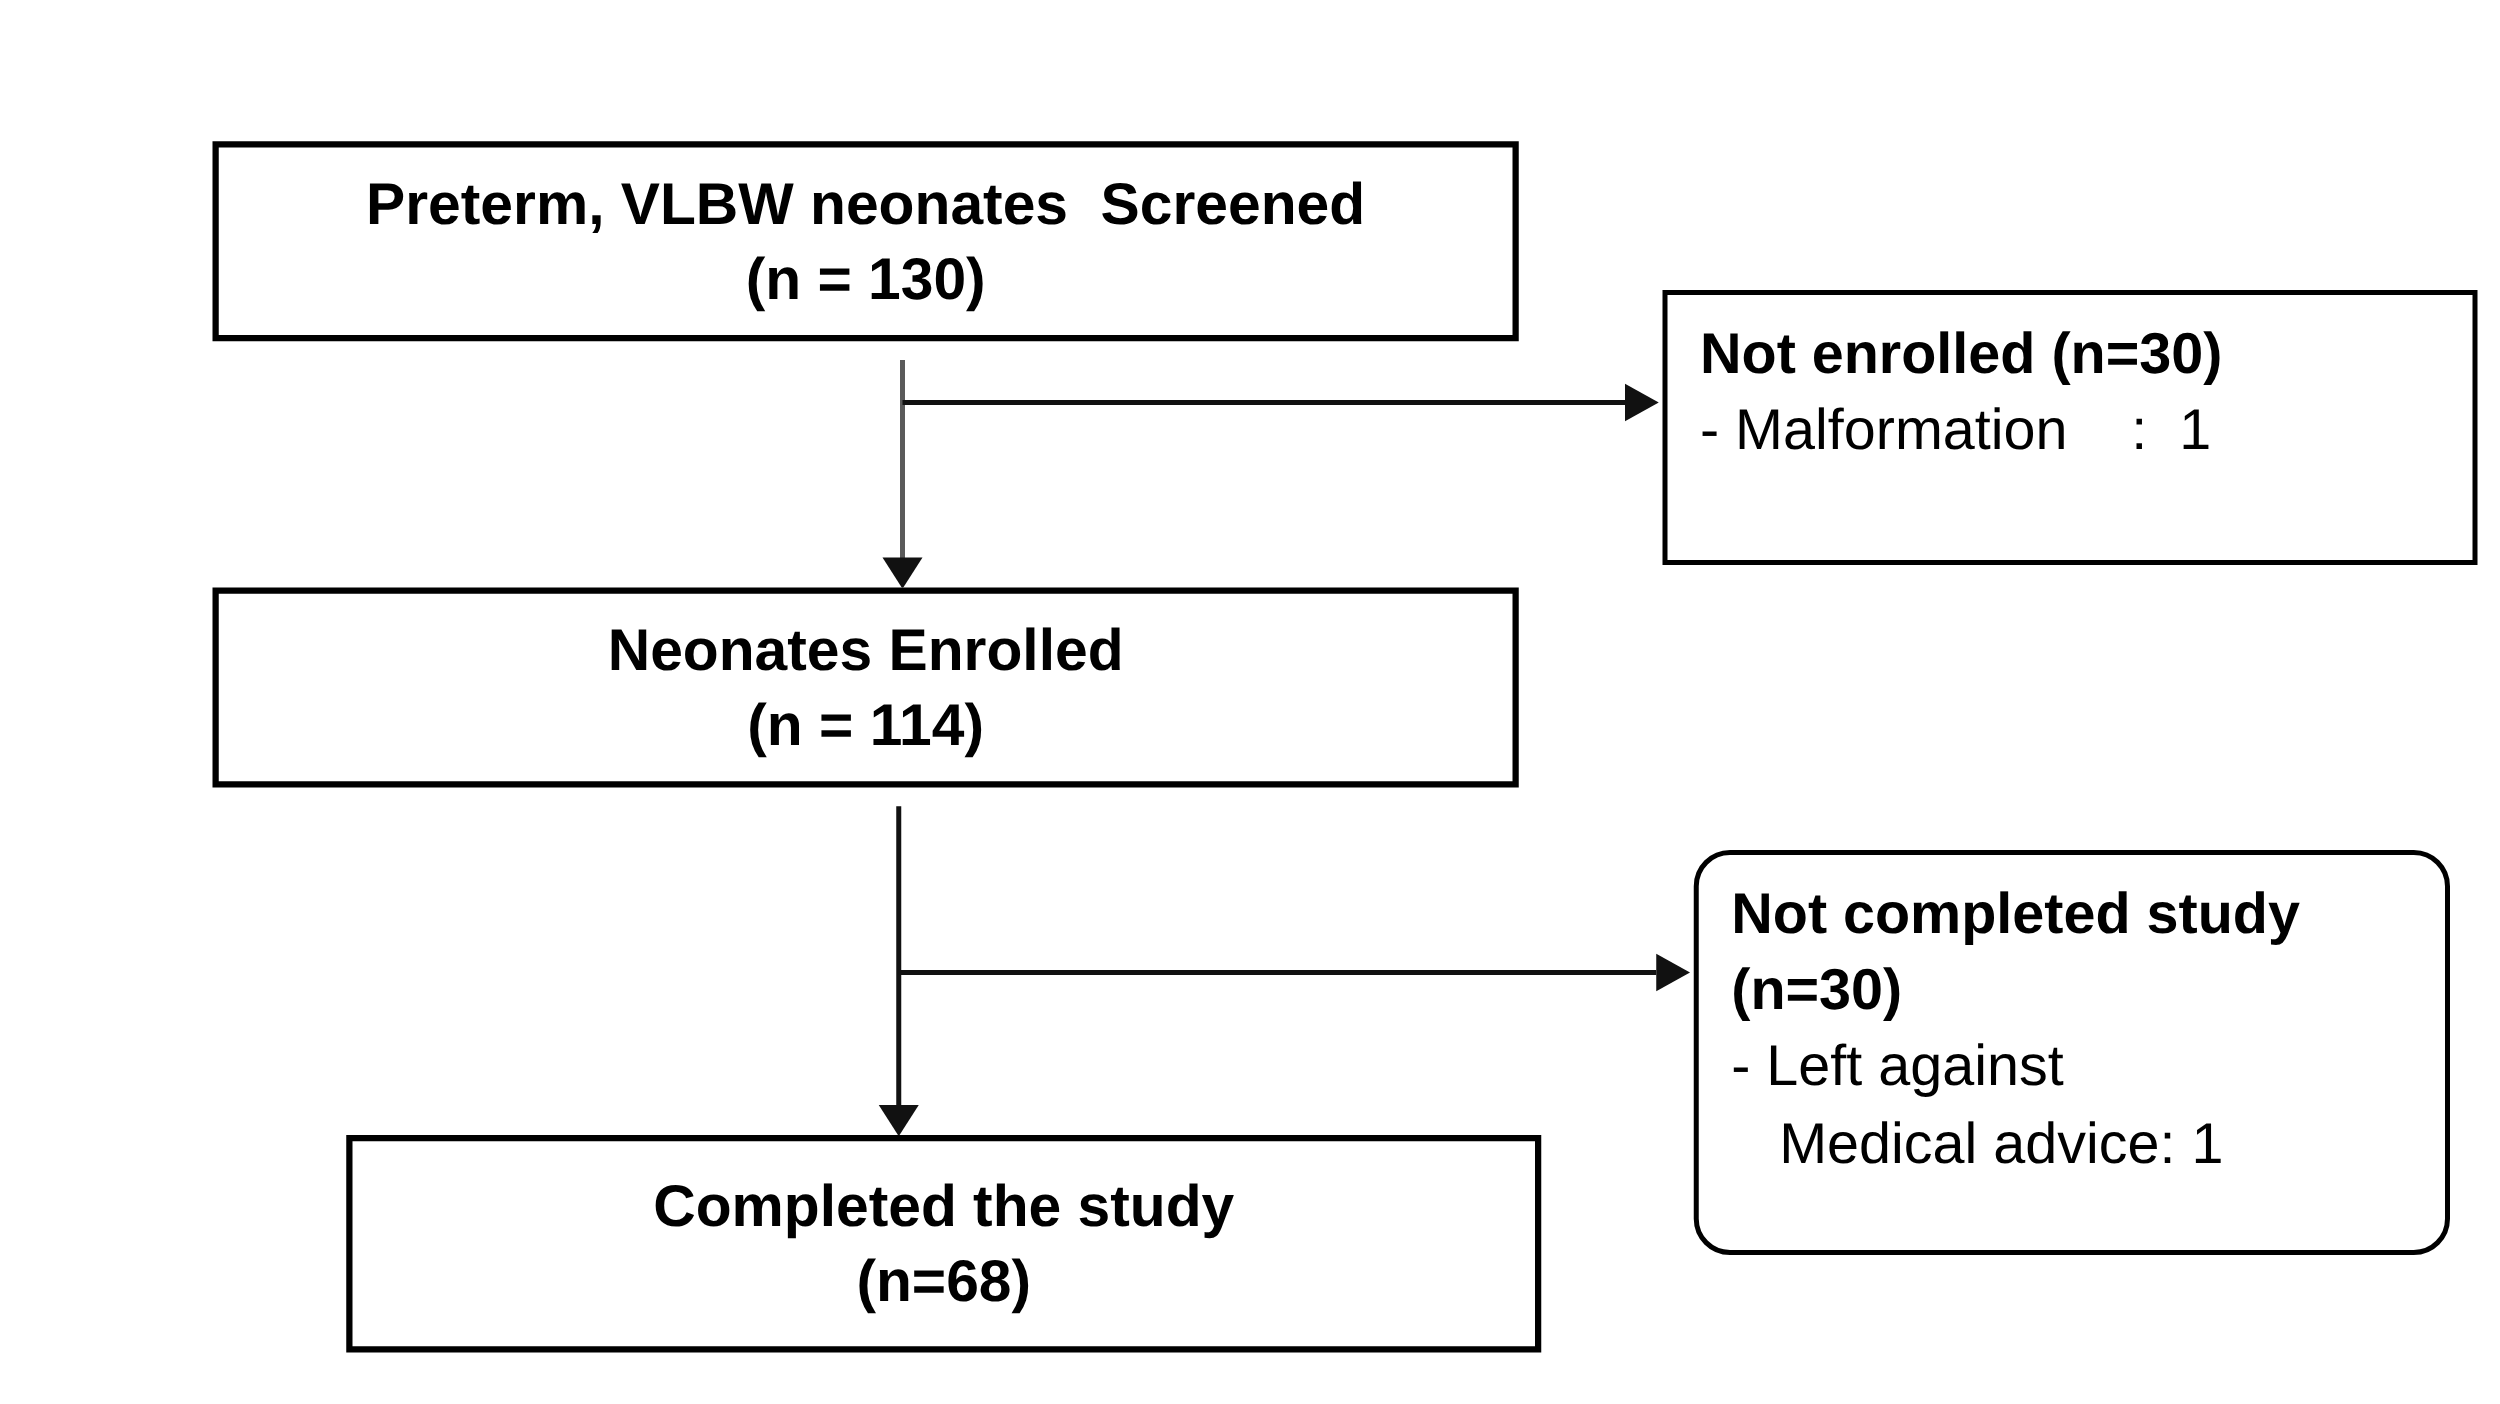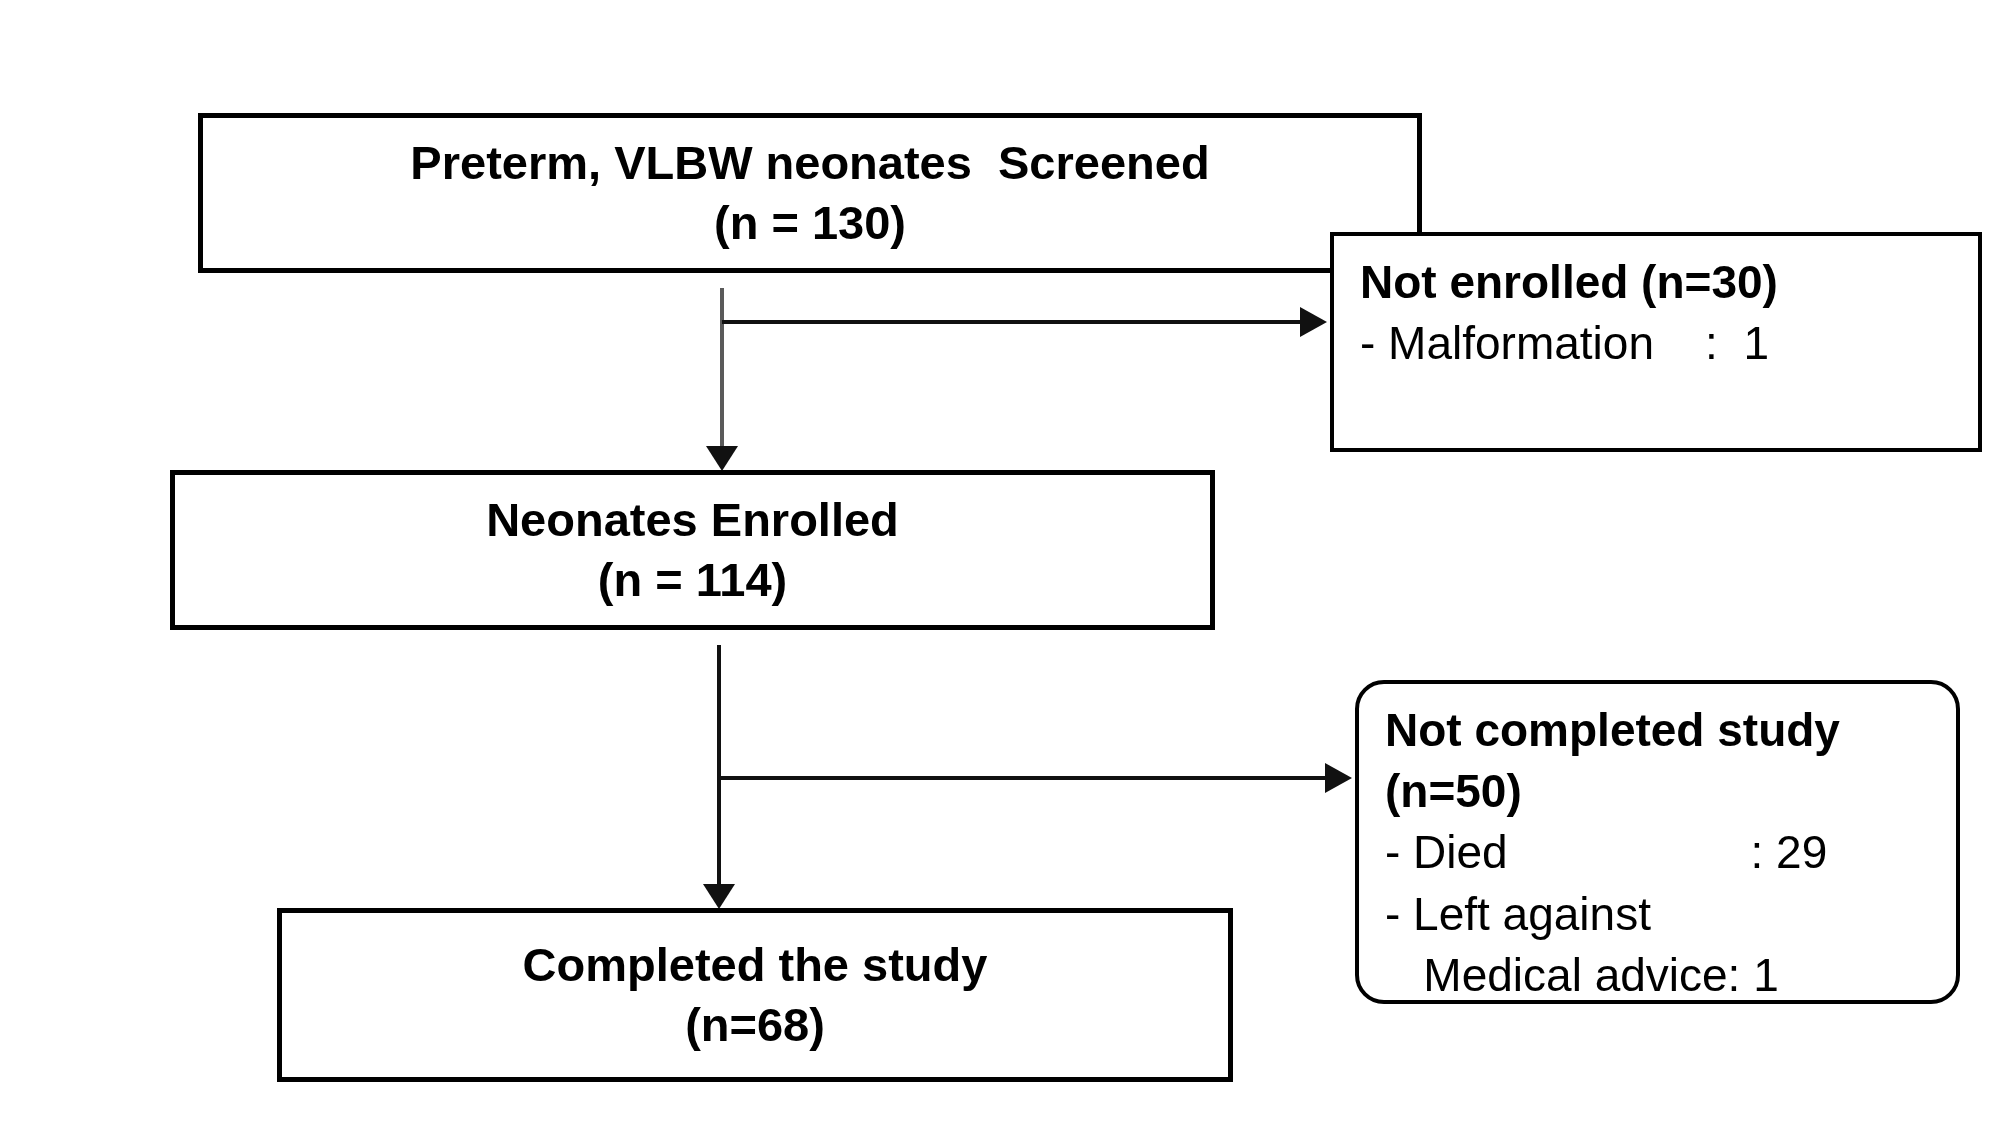--- a/index.html
+++ b/index.html
@@ -67,21 +67,21 @@
     border-top: 15px solid transparent;
     border-bottom: 15px solid transparent;
     border-left: 27px solid #111111;
   }
 </style>
 </head>
 <body>
 
 <div class="canvas">
 
-  <div class="box center" style="left:170px; top:113px; width:1224px; height:160px;margin-left:28px;">
+  <div class="box center" style="left:170px; top:113px; width:1045px; height:160px;">
     <div style="white-space:pre;">Preterm, VLBW neonates  Screened</div>
     <div>(n = 130)</div>
   </div>
 
   <div class="line gray" style="left:720px; top:288px; width:4px; height:160px;"></div>
   <span class="arrow-down" style="left:706px; top:446px;"></span>
 
   <div class="line" style="left:722px; top:320px; width:578px; height:4px;"></div>
   <span class="arrow-right" style="left:1300px; top:307px;"></span>
 
@@ -96,22 +96,21 @@
   </div>
 
   <div class="line" style="left:717px; top:645px; width:4px; height:241px;"></div>
   <span class="arrow-down" style="left:703px; top:884px;"></span>
 
   <div class="line" style="left:719px; top:776px; width:606px; height:4px;"></div>
   <span class="arrow-right" style="left:1325px; top:763px;"></span>
 
   <div class="box side" style="left:1355px; top:680px; width:605px; height:324px;border-radius:29px;">
     <div class="side-title">Not completed study</div>
-    <div class="side-title">(n=50)</div>
-    <div class="reason">- Died                   : 29</div>
+    <div class="side-title">(n=30)</div>
     <div class="reason">- Left against</div>
     <div class="reason">   Medical advice: 1</div>
   </div>
 
   <div class="box center" style="left:277px; top:908px; width:956px; height:174px;">
     <div>Completed the study</div>
     <div>(n=68)</div>
   </div>
 
 </div>

